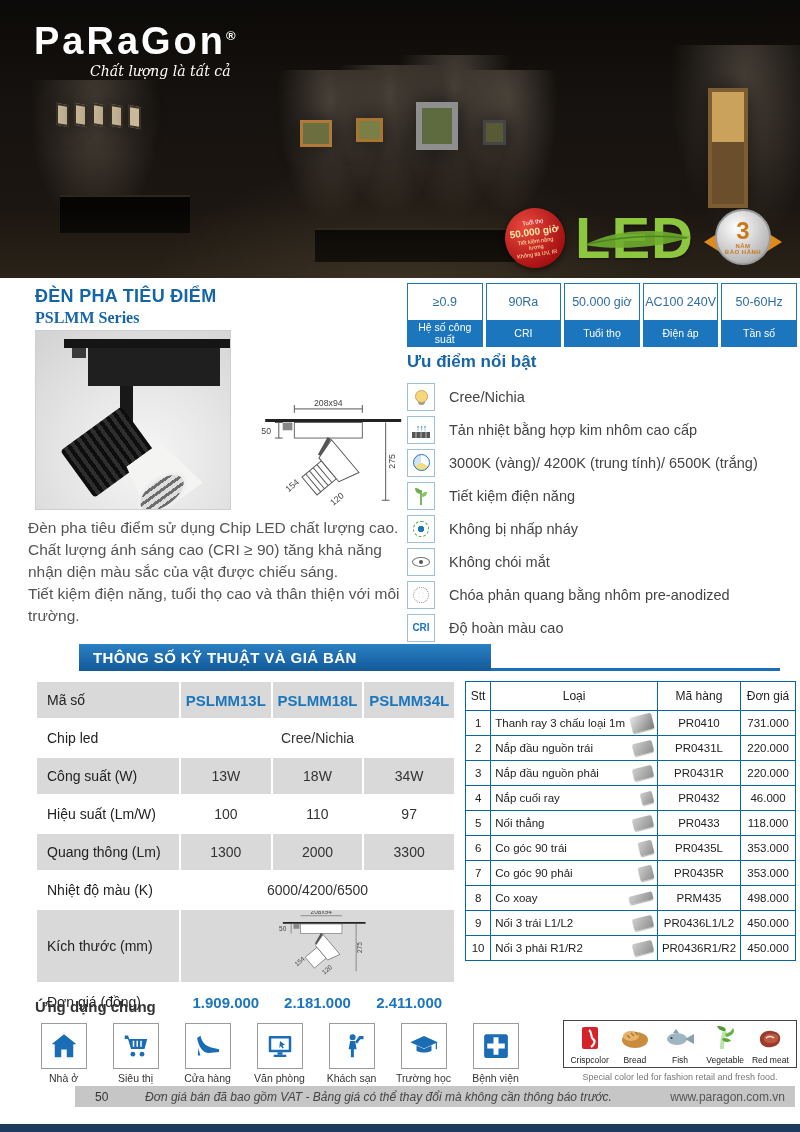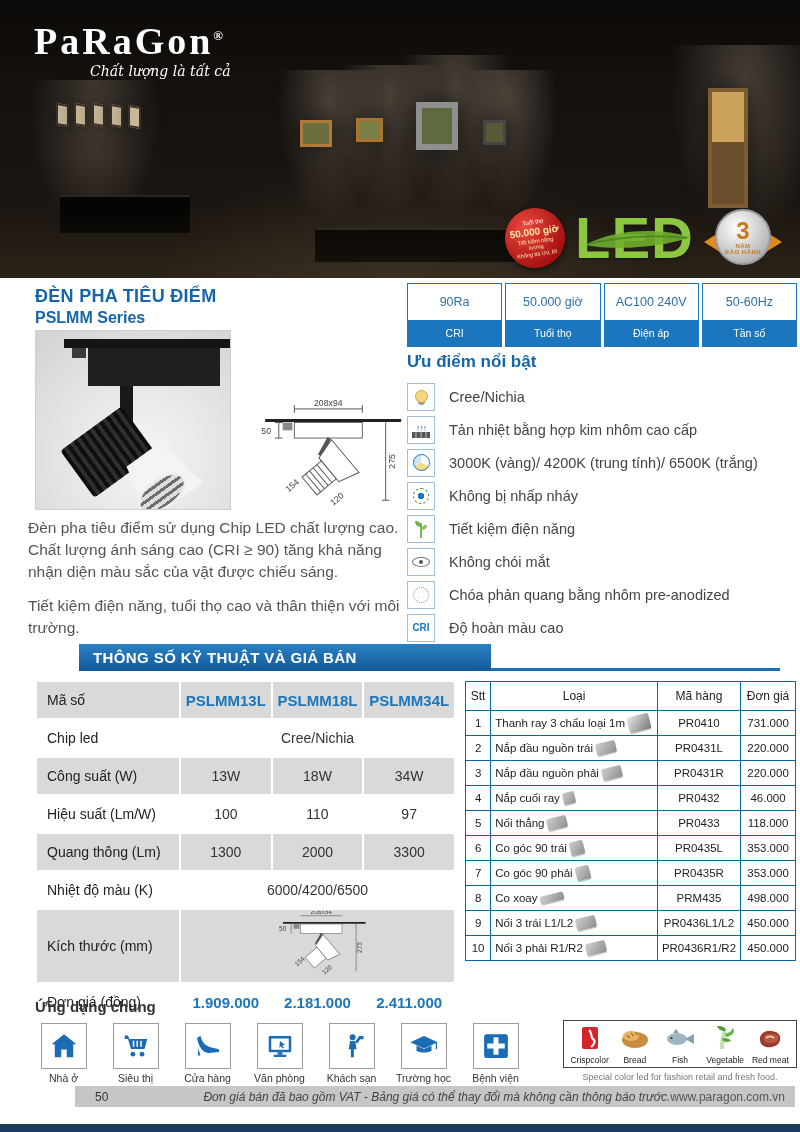--- a/index.html
+++ b/index.html
@@ -13,21 +13,21 @@
                       linear-gradient(#0c0a08, #171310 45%, #1f1912); }
   .spot { position:absolute; pointer-events:none;
           background: radial-gradient(ellipse at 50% 18%, rgba(255,238,205,.22), rgba(255,238,205,0) 62%); }
   .pic { position:absolute; box-shadow:0 0 22px rgba(0,0,0,.55); }
   .pic-sm { width:13px; height:22px; background:#c9b99a; border:2px solid #3a3026; transform:skewY(10deg); }
   .bench { position:absolute; background:#060504; box-shadow:inset 0 2px 0 rgba(120,100,70,.35); }
   .floor-glow { position:absolute; left:0; bottom:0; width:100%; height:70px;
           background:linear-gradient(rgba(0,0,0,0), rgba(72,59,40,.28)); }
 
   .brand-logo { position:absolute; left:34px; top:22px; color:#fff; }
-  .logo-text { font-size:38px; font-weight:800; letter-spacing:3px; line-height:1;font-family:Liberation Serif, serif; }
+  .logo-text { font-size:38px; font-weight:800; letter-spacing:3px; line-height:1; }
   .logo-text .reg { font-size:13px; vertical-align:super; letter-spacing:0; }
   .tagline { font-family:"DejaVu Serif", serif; font-style:italic; font-size:14px; margin:3px 0 0 56px; }
 
   .hero-badges { position:absolute; right:18px; bottom:8px; display:flex; align-items:center; gap:10px; }
   .red-badge { width:60px; height:60px; border-radius:50%; transform:rotate(-8deg);
         background:radial-gradient(circle at 35% 30%, #e8483c, #a50f12 75%);
         box-shadow:0 2px 6px rgba(0,0,0,.6); color:#fff; text-align:center;
         display:flex; flex-direction:column; justify-content:center; gap:1px; padding:4px; }
   .red-badge .l1 { font-size:6px; }
   .red-badge .l2 { font-size:10px; font-weight:bold; color:#ffe9a8; }
@@ -41,21 +41,21 @@
   .ribbon.right { right:0; border-width:10px 0 10px 16px; border-color:transparent transparent transparent #e08a1e; }
   .medal-circle { position:absolute; left:11px; top:3px; width:56px; height:56px; border-radius:50%;
         background:radial-gradient(circle at 38% 32%, #ffffff, #b9b9b9 70%, #8e8e8e);
         border:2px solid #9a9a9a; display:flex; flex-direction:column; align-items:center; justify-content:center; }
   .medal-num { color:#c8791c; font-size:24px; font-weight:800; line-height:1; }
   .medal-lbl { color:#c8791c; font-size:6px; font-weight:bold; letter-spacing:.5px; }
 
   
   .title-block { position:absolute; left:35px; top:286px; color:#1565a8; }
   .title-block h1 { font-size:18px; font-weight:800; letter-spacing:.3px; }
-  .title-block h2 { font-size:16px; font-weight:800; margin-top:2px; }
+  .title-block h2 { font-size:16px; font-weight:800; margin-top:2px;font-family:Liberation Serif, serif; }
   .spec-boxes { position:absolute; left:407px; top:283px; width:390px; display:flex; gap:3px; }
   .spec-box { flex:1; display:flex; flex-direction:column; }
   .spec-box .val { height:38px; background:#fff; border:1px solid #1b76bd; color:#2f6da6; font-size:12.5px;
         display:flex; align-items:center; justify-content:center; text-align:center; line-height:1.15; padding:1px; }
   .spec-box .lbl { height:26px; background:#1b76bd; color:#fff; font-size:10.5px; line-height:1.1;
         display:flex; align-items:center; justify-content:center; text-align:center; padding:1px 2px; }
 
   
   .product-photo { position:absolute; left:35px; top:330px; width:196px; height:180px; overflow:hidden;
         background:radial-gradient(circle at 55% 70%, #f6f6f6 0%, #e3e3e3 55%, #d2d2d2 100%); border:1px solid #cfcfcf; }
@@ -69,21 +69,21 @@
         background:#f4f4f2; clip-path:polygon(18% 0, 82% 0, 100% 100%, 0 100%); }
   .pp-grill { position:absolute; left:98px; top:146px; width:56px; height:32px; transform:rotate(-36deg);
         border-radius:50%; background:repeating-linear-gradient(0deg,#6d6d6d 0 3px,#ddd 3px 7px); border:3px solid #efefef; }
 
   
   .dim-large { position:absolute; left:238px; top:398px; }
   .dim-svg text { font-family:"Liberation Sans", sans-serif; fill:#444; }
 
   
   .description { position:absolute; left:28px; top:517px; width:378px; color:#555; font-size:15.5px; line-height:1.42; }
-  .description p + p { margin-top:12px; }
+  .description p + p { margin-top:0; }
 
   
   .features { position:absolute; left:407px; top:352px; width:390px; }
   .features h3 { color:#1565a8; font-size:17px; font-weight:800; margin-bottom:8px; }
   .feat { display:flex; align-items:center; gap:14px; height:33px; }
   .fi { width:28px; height:28px; border:1px solid #9cbfda; background:#fff; flex:0 0 28px;
         display:flex; align-items:center; justify-content:center; position:relative; }
   .feat .txt { color:#444; font-size:14.5px; white-space:nowrap; }
   .fi-chip { width:13px; height:13px; border-radius:50%; background:#f7d77d; border:1px solid #caa84f; box-shadow:0 5px 0 -3px #999; }
   .fi-heat { width:18px; height:16px; display:flex; flex-direction:column; align-items:center; justify-content:flex-end; }
@@ -116,21 +116,21 @@
   .spec-table .size-cell { height:72px; }
 
   
   .acc-table { position:absolute; left:465px; top:681px; width:331px; border-collapse:collapse; font-size:11.5px; color:#222; }
   .acc-table th, .acc-table td { border:1px solid #0369a1; padding:2px 4px; height:25px; font-weight:normal; }
   .acc-table th { font-size:12px; height:29px; }
   .acc-table .c-stt { width:26px; text-align:center; }
   .acc-table .c-loai { width:168px; }
   .acc-table .c-ma { width:80px; text-align:center; }
   .acc-table .c-gia { width:57px; text-align:center; }
-  .loai-wrap { display:flex; align-items:center; gap:3px; }
+  .loai-wrap { display:flex; align-items:center; justify-content:space-between; gap:3px; }
   .loai-wrap span { white-space:nowrap; }
   .thumb { flex:0 0 auto; width:20px; height:12px; border-radius:2px; transform:rotate(-14deg);
         background:linear-gradient(135deg,#cfcfcf,#8d8d8d); box-shadow:0 1px 1px rgba(0,0,0,.3); }
   .thumb.big { width:22px; height:16px; background:linear-gradient(135deg,#e8e8e8,#777); }
 
   
   .apps { position:absolute; left:35px; top:998px; }
   .apps h3 { font-size:15px; font-weight:800; color:#333; margin-bottom:8px; }
   .apps-row { display:flex; gap:15px; }
   .app { width:57px; text-align:center; }
@@ -142,21 +142,21 @@
   .food-box { position:absolute; left:563px; top:1020px; width:234px; }
   .food-frame { border:1.5px solid #444; background:#fff; display:flex; justify-content:space-around; padding:5px 3px 2px; }
   .food-item { width:44px; text-align:center; }
   .food-item .f-label { font-size:8.5px; color:#222; margin-top:1px; white-space:nowrap; }
   .food-caption { font-size:9px; color:#777; text-align:center; margin-top:4px; }
 
   
   .footer-bar { position:absolute; left:75px; top:1086px; width:720px; height:21px; background:#c6c6c6;
         display:flex; align-items:center; font-size:12px; color:#333; }
   .footer-bar .pg { padding-left:20px; width:70px; }
-  .footer-bar .note { flex:1; text-align:right; font-style:italic; font-size:12px; color:#444; }
+  .footer-bar .note { flex:1; text-align:left; font-style:italic; font-size:12px; color:#444; }
   .footer-bar .site { padding-right:10px; color:#555; }
   .navy-strip { position:absolute; left:0; top:1124px; width:800px; height:8px; background:#1d3a5f; }
 </style>
 </head>
 <body>
 
 <div class="page">
 
   <header class="hero">
     <div class="spot" style="left:20px; top:80px; width:150px; height:170px;"></div>
@@ -212,20 +212,24 @@
       </div>
     </div>
   </header>
 
   <div class="title-block">
     <h1>ĐÈN PHA TIÊU ĐIỂM</h1>
     <h2>PSLMM Series</h2>
   </div>
 
   <div class="spec-boxes">
+    <div class="spec-box">
+      <div class="val">≥0.9</div>
+      <div class="lbl">Hệ số công suất</div>
+    </div>
     <div class="spec-box">
       <div class="val">90Ra</div>
       <div class="lbl">CRI</div>
     </div>
     <div class="spec-box">
       <div class="val">50.000 giờ</div>
       <div class="lbl">Tuổi thọ</div>
     </div>
     <div class="spec-box">
       <div class="val">AC100 240V</div>
@@ -295,33 +299,33 @@
       <span class="txt">Tản nhiệt bằng hợp kim nhôm cao cấp</span>
     </div>
     <div class="feat">
       <div class="fi">
           <span class="fi-color"></span>
         </div>
       <span class="txt">3000K (vàng)/ 4200K (trung tính)/ 6500K (trắng)</span>
     </div>
     <div class="feat">
       <div class="fi">
-          <span class="fi-flicker"></span>
-        </div>
-      <span class="txt">Không bị nhấp nháy</span>
-    </div>
-    <div class="feat">
-      <div class="fi">
         <svg width="18" height="20" viewBox="0 0 18 20">
             <path d="M9 19 C9 12 9 8 9 4" stroke="#5aa336" stroke-width="1.6" fill="none"></path>
             <path d="M9 8 C5 8 3 5 3 2 C7 2 9 4 9 8Z" fill="#6ab04c"></path>
             <path d="M9 11 C13 11 15 9 15 6 C11 6 9 8 9 11Z" fill="#88c45e"></path>
           </svg>
       </div>
       <span class="txt">Tiết kiệm điện năng</span>
+    </div>
+    <div class="feat">
+      <div class="fi">
+          <span class="fi-flicker"></span>
+        </div>
+      <span class="txt">Không bị nhấp nháy</span>
     </div>
     <div class="feat">
       <div class="fi">
           <span class="fi-eye"></span>
         </div>
       <span class="txt">Không chói mắt</span>
     </div>
     <div class="feat">
       <div class="fi">
           <span class="fi-reflector"></span>

